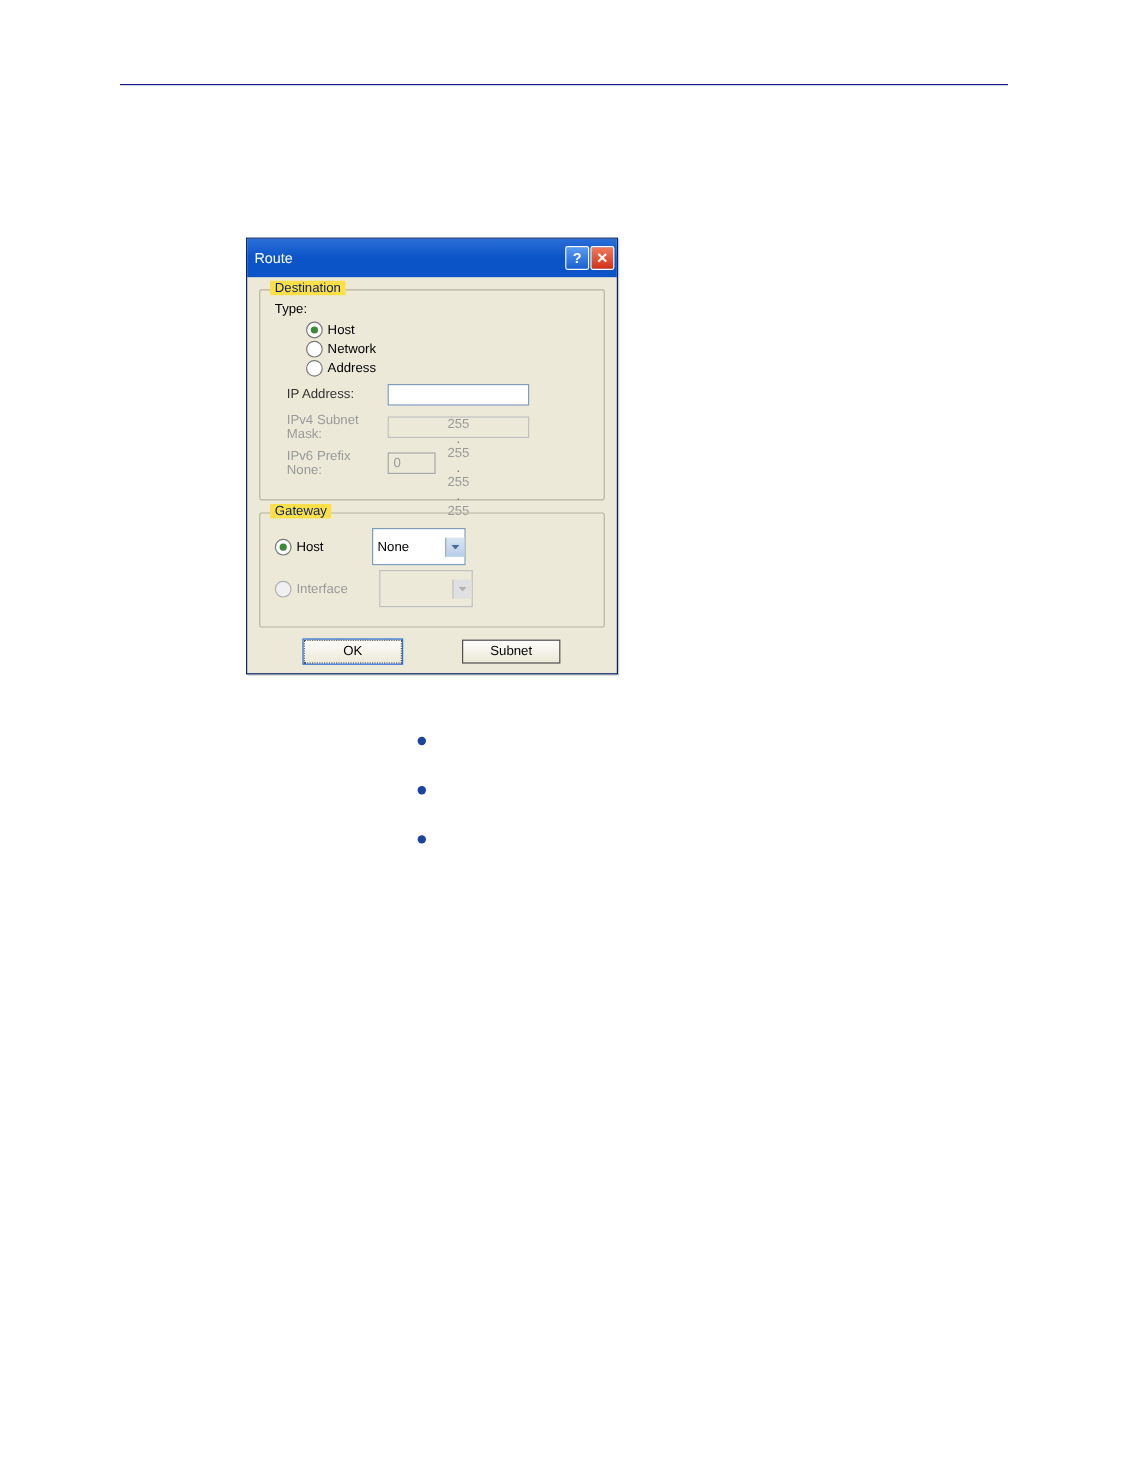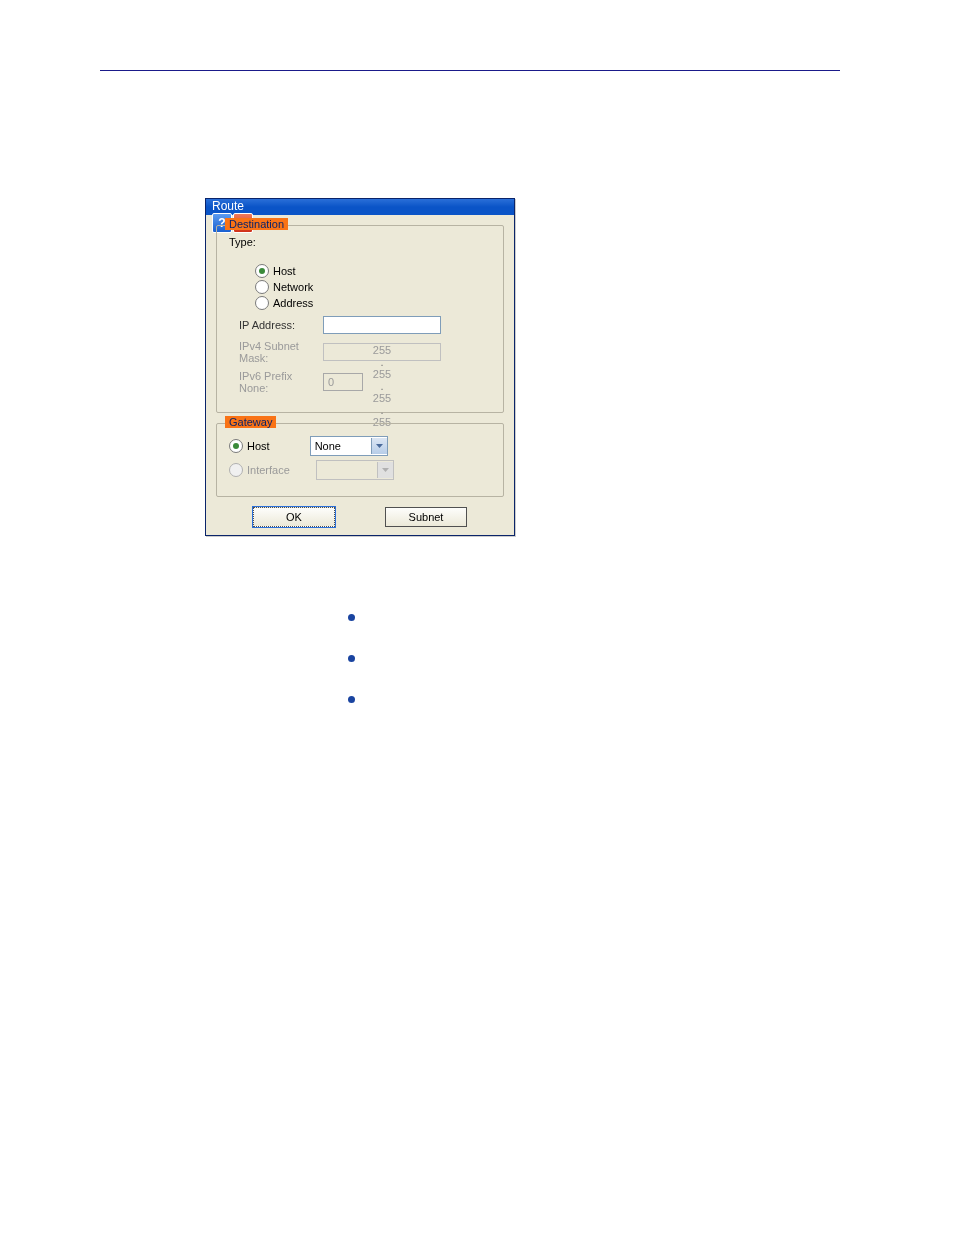--- a/index.html
+++ b/index.html
@@ -23,28 +23,27 @@
   .dialog {
     position: absolute;
     left: 205px;
     top: 198px;
     width: 308px;
     background: #ece9d8;
     border: 1px solid #0a246a;
     box-shadow: 1px 1px 0 rgba(0,0,0,0.2);
   }
   .titlebar {
-    height: 16px;
+    height: 32px;
     background: linear-gradient(to bottom, #2a6fd8 0%, #0a54c7 50%, #0a54c7 100%);
     display: flex;
-    align-items: flex-start;
+    align-items: center;
     justify-content: space-between;
     padding: 0 2px 0 6px;
     color: #fff;
-    flex-direction: column;
   }
   .titlebar-title {
     font-size: 12px;
     font-weight: normal;
   }
   .titlebar-buttons {
     display: flex;
     gap: 1px;
   }
   .tb-btn {
@@ -73,27 +72,27 @@
     border: 1px solid #b7b3a3;
     border-radius: 2px;
     margin-bottom: 10px;
     padding: 8px 10px 12px 10px;
     position: relative;
   }
   .groupbox-legend {
     position: absolute;
     top: -8px;
     left: 8px;
-    background: #f97316;
+    background: #fde047;
     padding: 0 4px;
     color: #0a246a;
     font-size: 11px;
   }
   .type-label {
-    margin: 2px 0 16px 2px;
+    margin: 2px 0 4px 2px;
   }
   .radio-row {
     display: flex;
     align-items: center;
     margin: 2px 0 2px 28px;
     gap: 4px;
   }
   .radio {
     width: 12px;
     height: 12px;
@@ -172,21 +171,21 @@
     align-items: center;
   }
   .gateway-radio-row {
     display: flex;
     align-items: center;
     margin: 4px 0 4px 2px;
     gap: 4px;
   }
   .dropdown {
     width: 78px;
-    height: 20px;
+    height: 31px;
     border: 1px solid #7f9db9;
     background: #fff;
     display: flex;
     align-items: center;
     justify-content: space-between;
     box-sizing: border-box;
     padding: 0 0 0 4px;
     margin-left: 36px;
   }
   .dropdown.disabled {

